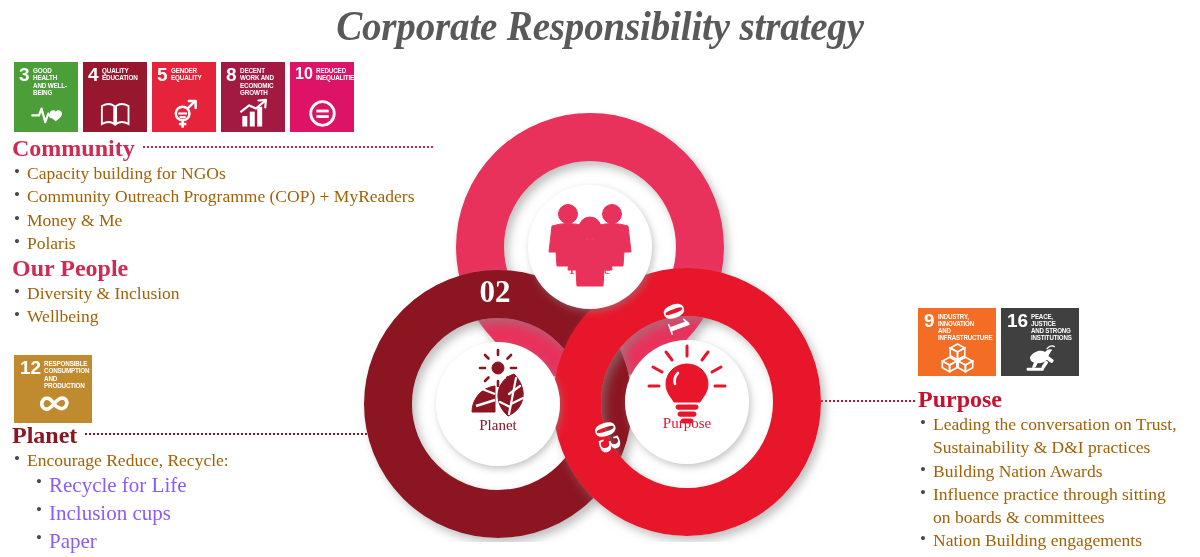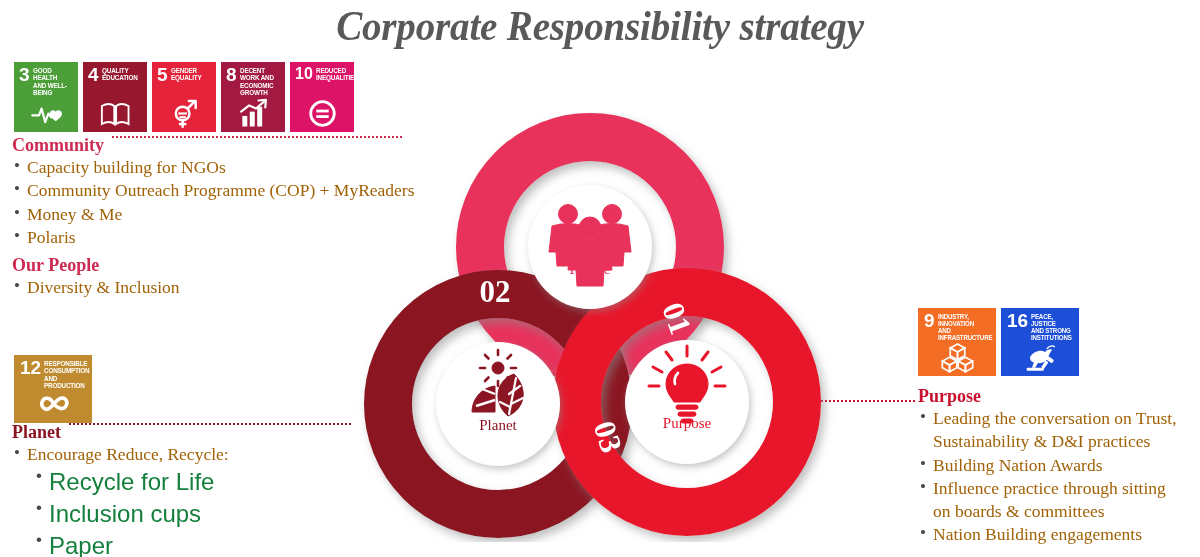--- a/index.html
+++ b/index.html
@@ -42,38 +42,38 @@
     display:flex;align-items:center;justify-content:center;
   }
   .sdg-row.small .sdg{width:64px;height:70px;}
   .sdg-row.wide .sdg{width:78px;height:68px;}
   .sdg-row.wide .sdg .sdg-head{padding:5px 4px 0 6px;}
 
   
   .block{position:absolute;}
   .head{
     font-family:"Liberation Serif",serif;font-weight:bold;
-    font-size:18px;line-height:1;white-space:nowrap;
-    display:flex;gap:8px;
+    font-size:24px;line-height:1;white-space:nowrap;
+    display:flex;align-items:center;gap:8px;
   }
   .head .leader{
     display:inline-block;height:2px;flex:0 0 auto;
   }
   ul.bl{margin:2px 0 0 0;padding:0;list-style:none;}
   ul.bl li{
     font-family:"Liberation Serif",serif;font-size:17.5px;color:#a16207;
     line-height:1.33;padding-left:15px;position:relative;white-space:nowrap;
   }
   ul.bl li:before{
     content:"\2022";position:absolute;left:2px;top:-1px;color:#4a4a4a;font-size:17px;
   }
   ul.bl li.wrap{white-space:normal;}
   ul.sub{margin:0;padding:0 0 0 22px;list-style:none;}
   ul.sub li{
-    font-family:Liberation Sans, sans-serif;font-size:24px;color:#15803d;
+    font-family:Liberation Serif, serif;font-size:21px;color:#8b5cf6;
     line-height:1.33;padding-left:15px;position:relative;white-space:nowrap;
   }
   ul.sub li:before{
     content:"\2022";position:absolute;left:2px;top:-1px;color:#4a4a4a;font-size:17px;
   }
 
   
   .rings{position:absolute;left:355px;top:112px;width:510px;height:430px;}
 
   .dotline{position:absolute;height:0;border-top:2px dotted #cf2a52;}
@@ -170,20 +170,21 @@
       <li>Polaris</li>
     </ul>
   </div>
 
   <div class="block" style="left:12px;top:256px;">
     <div class="head">
       <span style="color: rgb(207, 42, 82);">Our People</span>
     </div>
     <ul class="bl">
       <li>Diversity &amp; Inclusion</li>
+      <li>Wellbeing</li>
     </ul>
   </div>
 
   <div class="sdg-row wide" id="sdgPlanet" style="left:14px;top:355px;">
       <div class="sdg" style="background: rgb(191, 139, 46);">
         <div class="sdg-head">
           <span class="sdg-num" style="font-size: 19px;">12</span>
           <span class="sdg-txt" style="font-size: 7.2px;">RESPONSIBLE<br>CONSUMPTION<br>AND PRODUCTION</span>
         </div>
         <div class="sdg-glyph">
@@ -222,21 +223,21 @@
         <path d="M72,24 L72,48 L50,60 L50,36 Z" fill="none" stroke="#ffffff" stroke-width="5"></path>
         <path d="M26,52 L48,64 L26,76 L4,64 Z" fill="none" stroke="#ffffff" stroke-width="5"></path>
         <path d="M4,64 L4,84 L26,96 L26,76 Z" fill="none" stroke="#ffffff" stroke-width="5"></path>
         <path d="M48,64 L48,84 L26,96 L26,76 Z" fill="none" stroke="#ffffff" stroke-width="5"></path>
         <path d="M74,52 L96,64 L74,76 L52,64 Z" fill="none" stroke="#ffffff" stroke-width="5"></path>
         <path d="M52,64 L52,84 L74,96 L74,76 Z" fill="none" stroke="#ffffff" stroke-width="5"></path>
         <path d="M96,64 L96,84 L74,96 L74,76 Z" fill="none" stroke="#ffffff" stroke-width="5"></path>
           </svg>
         </div>
       </div>
-      <div class="sdg" style="background: #1d4ed8;">
+      <div class="sdg" style="background: #404040;">
         <div class="sdg-head">
           <span class="sdg-num" style="font-size: 19px;">16</span>
           <span class="sdg-txt" style="font-size: 7px;">PEACE, JUSTICE<br>AND STRONG<br>INSTITUTIONS</span>
         </div>
         <div class="sdg-glyph">
           <svg width="33" height="33" viewBox="0 0 100 100" fill="#ffffff" stroke="#ffffff">
             <path d="M18,52 C28,34 50,28 64,36 C70,28 80,26 86,30 C80,34 80,40 76,44 C74,60 60,72 42,70 L34,84 L24,84 L30,68 C22,66 18,60 18,52 Z" stroke="none"></path>
         <path d="M70,26 C76,18 86,16 92,20" fill="none" stroke="#ffffff" stroke-width="4" stroke-linecap="round"></path>
         <rect x="8" y="84" width="52" height="9" rx="3" stroke="none"></rect>
         <rect x="58" y="62" width="10" height="26" rx="4" transform="rotate(35 63 75)" stroke="none"></rect>

